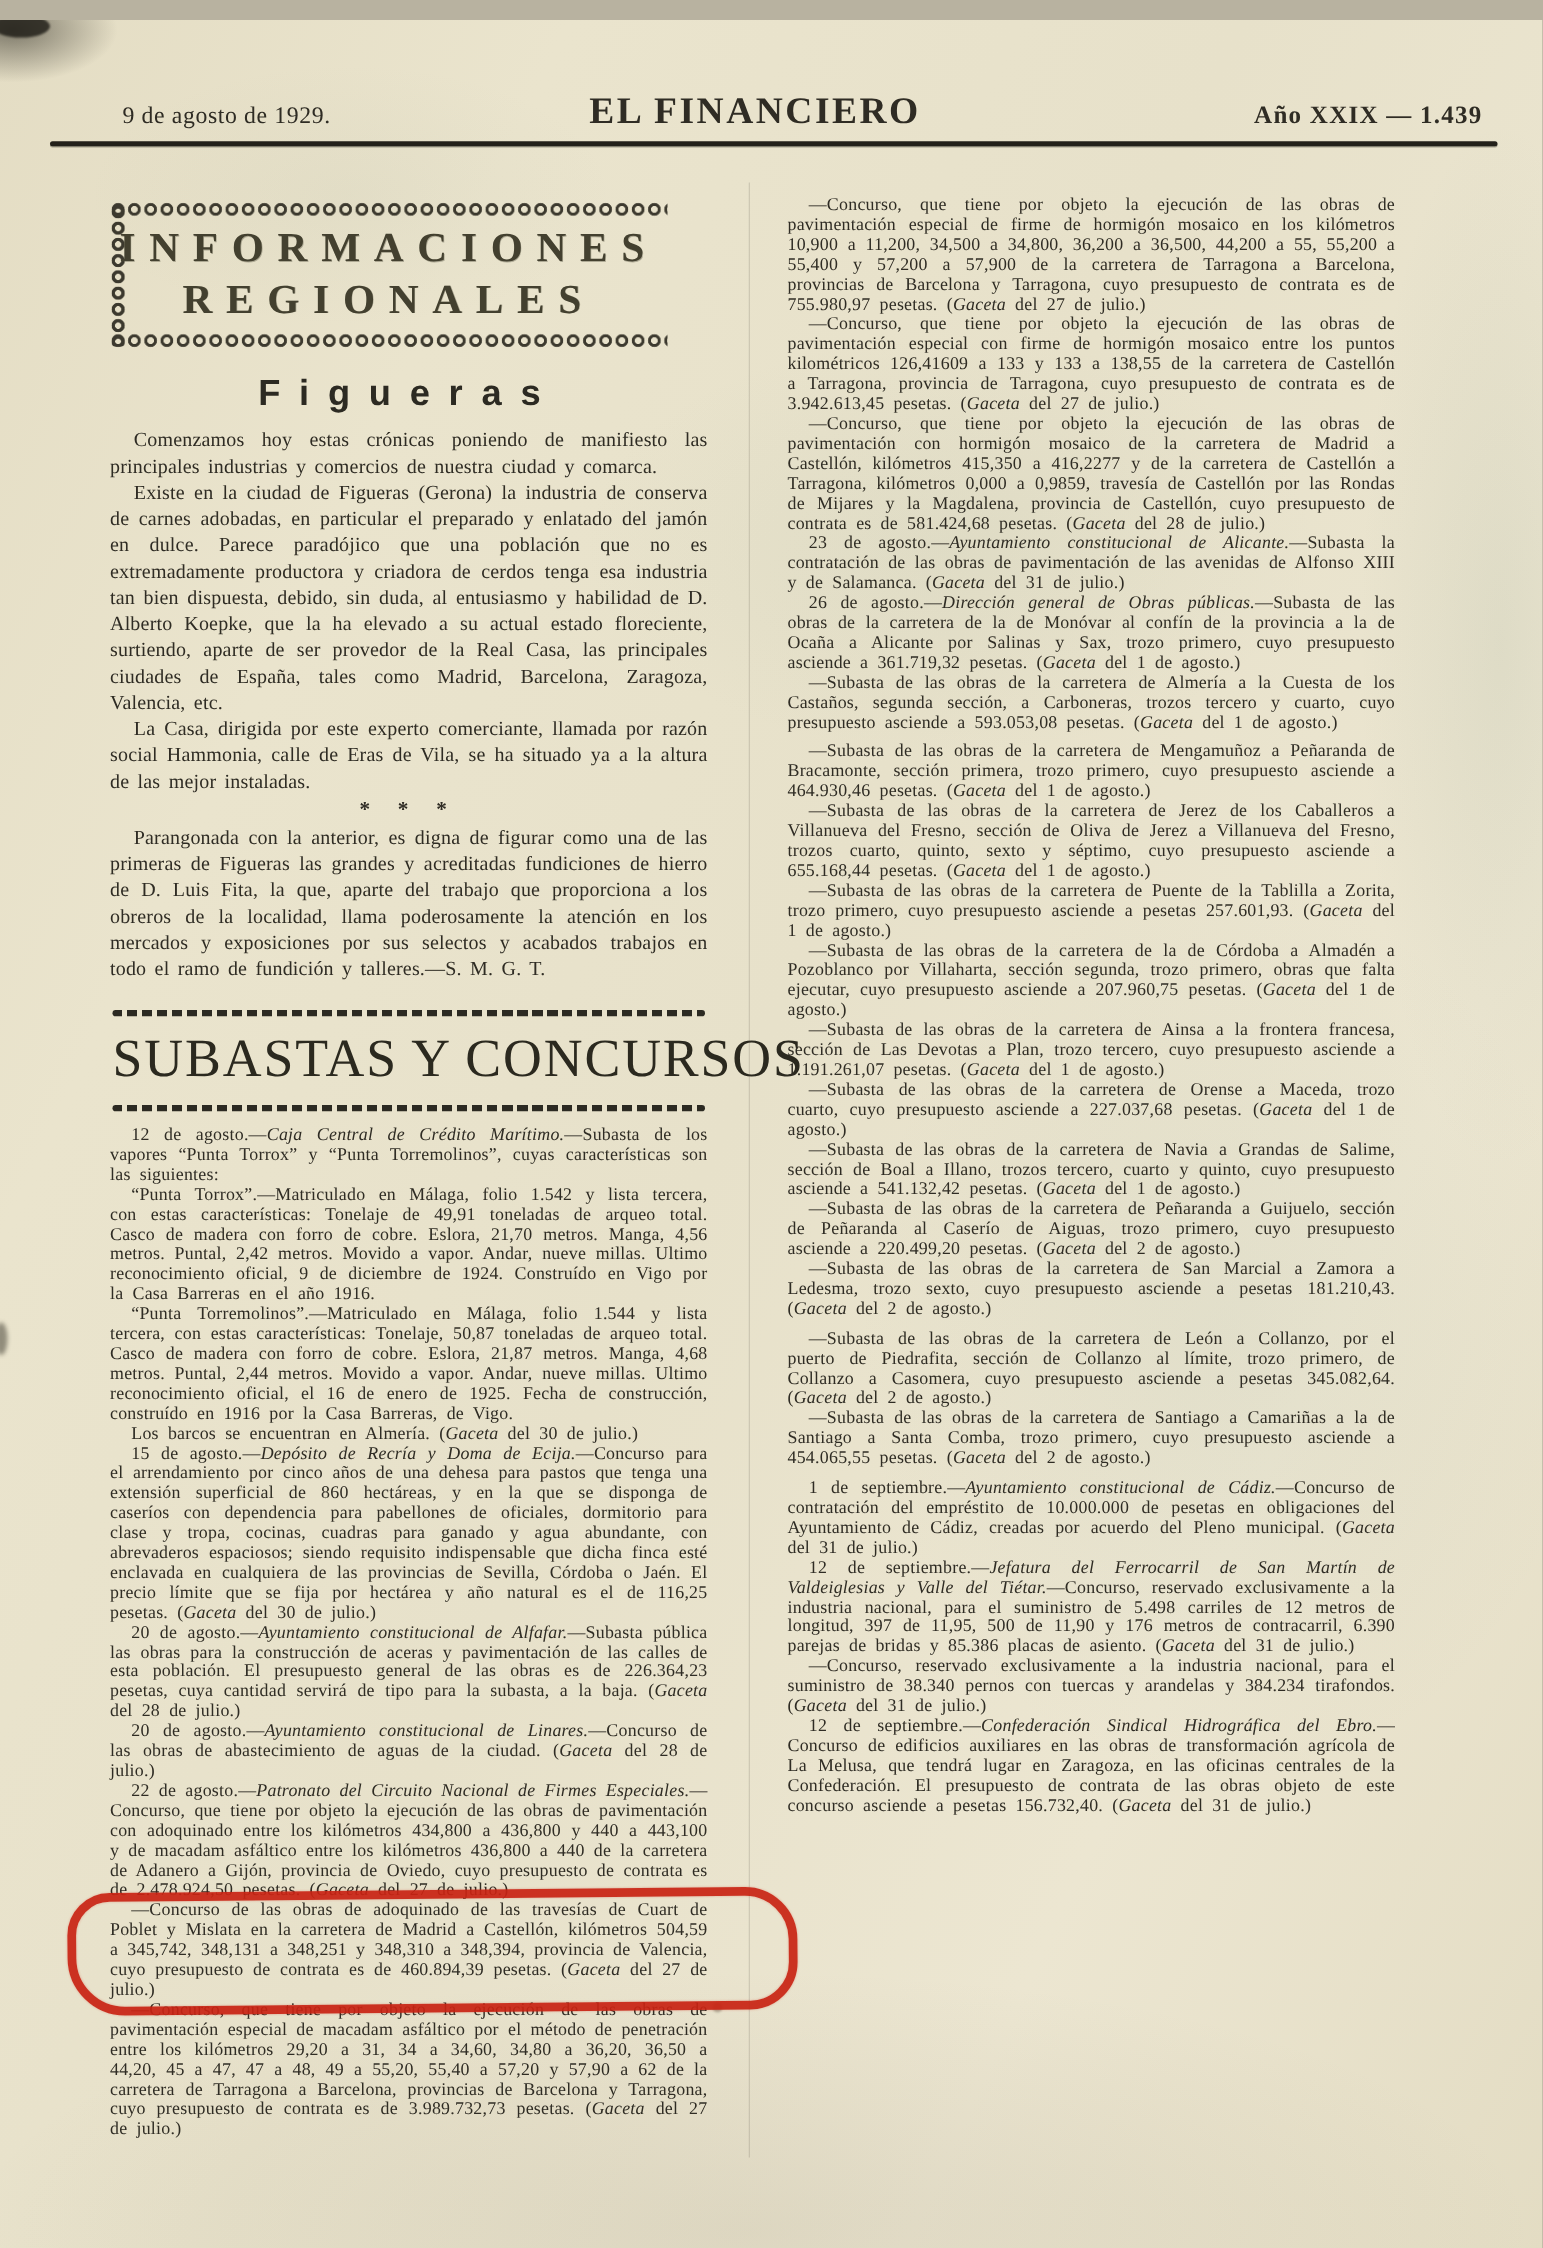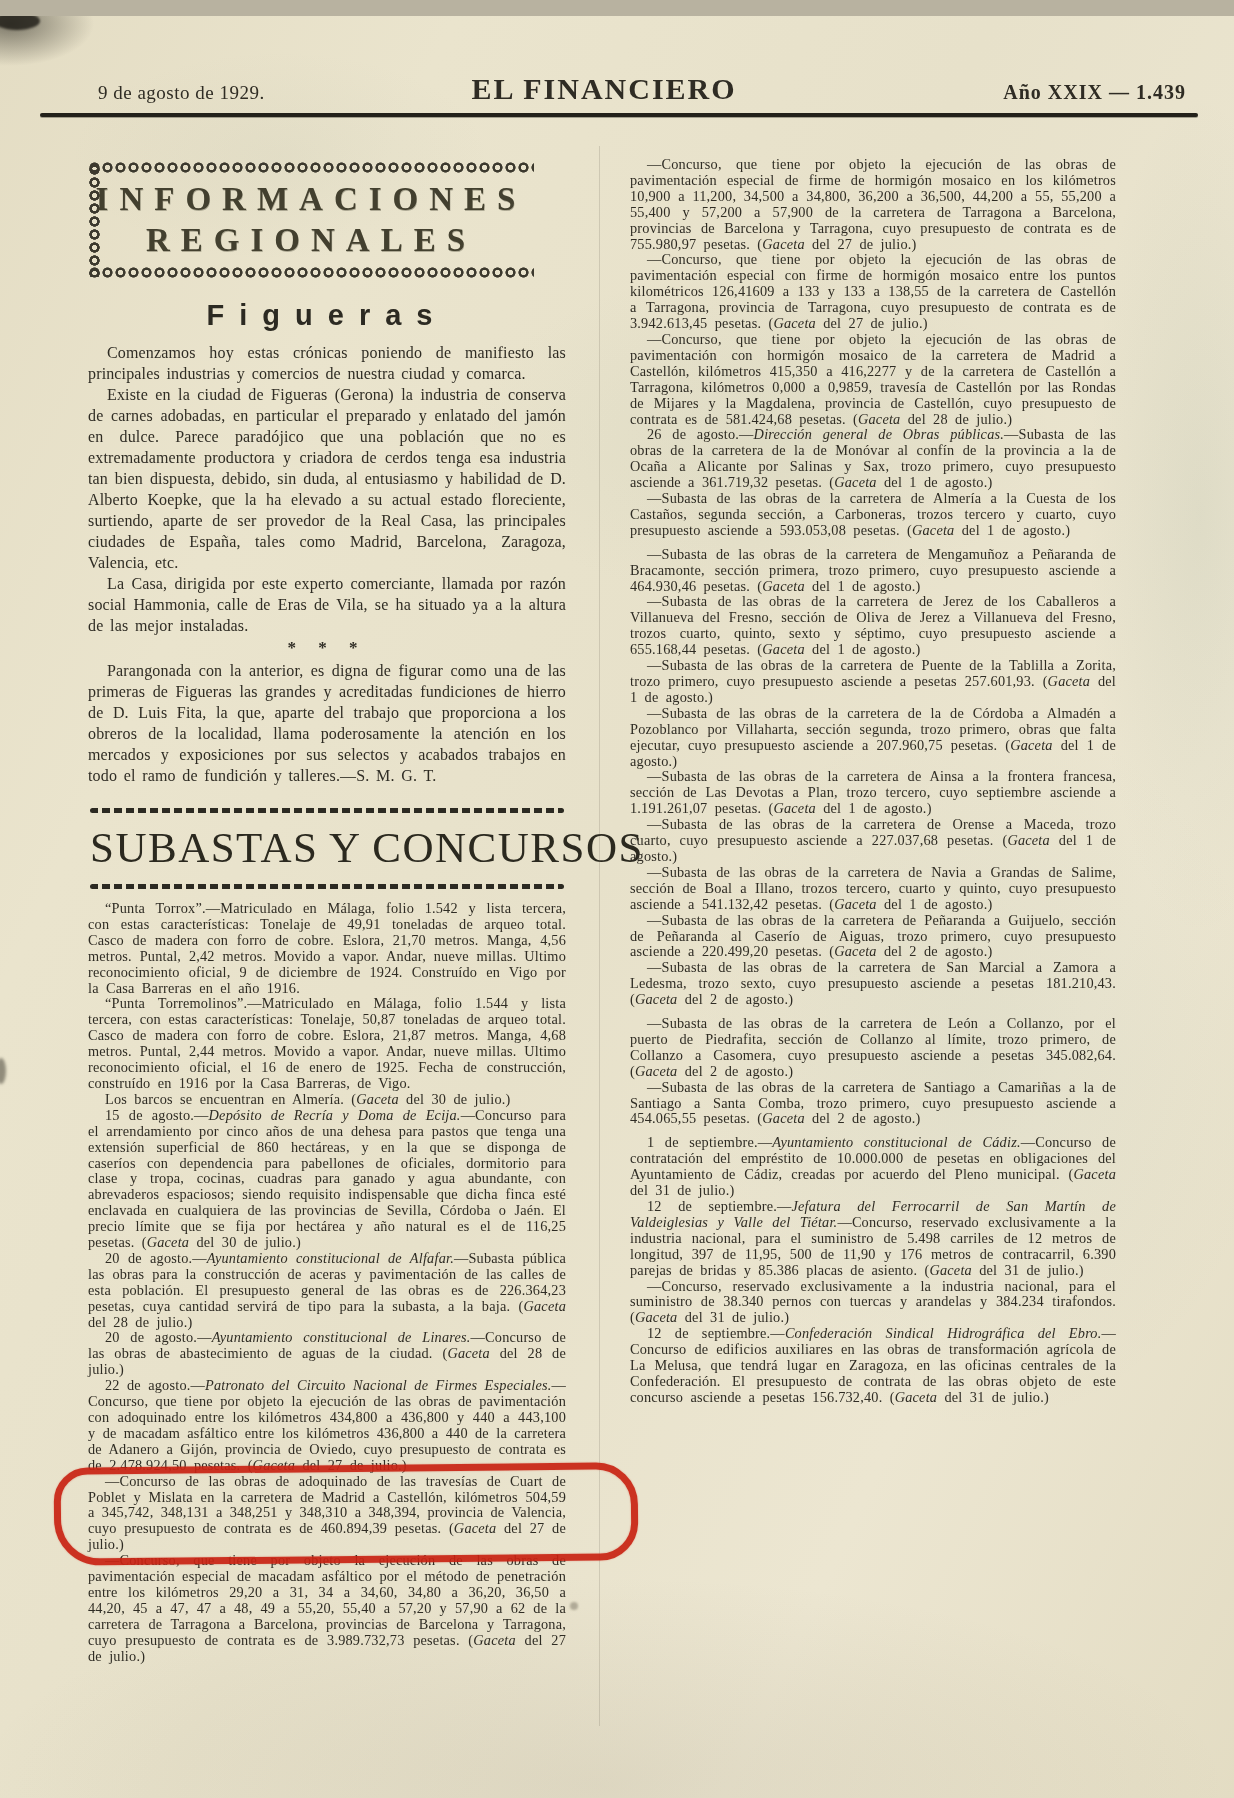--- a/index.html
+++ b/index.html
@@ -140,43 +140,45 @@
           <p><span>Parangonada con la anterior, es digna de figurar como una de las primeras de Figueras las grandes y acreditadas fundiciones de hierro de D. Luis Fita, la que, aparte del trabajo que proporciona a los obreros de la localidad, llama poderosamente la atención en los mercados y exposiciones por sus selectos y acabados trabajos en todo el ramo de fundición y talleres.—S. M. G. T.</span></p>
         </div>
 
       <div class="subastas-block">
         <div class="bead-rule"></div>
         <div class="subastas-title">SUBASTAS Y CONCURSOS</div>
         <div class="bead-rule"></div>
       </div>
 
       <div class="notices">
+          <p><span>12 de agosto.—</span><i>Caja Central de Crédito Marítimo.</i><span>—Subasta de los vapores “Punta Torrox” y “Punta Torremolinos”, cuyas características son las siguientes:</span></p>
           <p><span>“Punta Torrox”.—Matriculado en Málaga, folio 1.542 y lista tercera, con estas características: Tonelaje de 49,91 toneladas de arqueo total. Casco de madera con forro de cobre. Eslora, 21,70 metros. Manga, 4,56 metros. Puntal, 2,42 metros. Movido a vapor. Andar, nueve millas. Ultimo reconocimiento oficial, 9 de diciembre de 1924. Construído en Vigo por la Casa Barreras en el año 1916.</span></p>
           <p><span>“Punta Torremolinos”.—Matriculado en Málaga, folio 1.544 y lista tercera, con estas características: Tonelaje, 50,87 toneladas de arqueo total. Casco de madera con forro de cobre. Eslora, 21,87 metros. Manga, 4,68 metros. Puntal, 2,44 metros. Movido a vapor. Andar, nueve millas. Ultimo reconocimiento oficial, el 16 de enero de 1925. Fecha de construcción, construído en 1916 por la Casa Barreras, de Vigo.</span></p>
           <p><span>Los barcos se encuentran en Almería. (</span><i>Gaceta</i><span> del 30 de julio.)</span></p>
           <p><span>15 de agosto.—</span><i>Depósito de Recría y Doma de Ecija.</i><span>—Concurso para el arrendamiento por cinco años de una dehesa para pastos que tenga una extensión superficial de 860 hectáreas, y en la que se disponga de caseríos con dependencia para pabellones de oficiales, dormitorio para clase y tropa, cocinas, cuadras para ganado y agua abundante, con abrevaderos espaciosos; siendo requisito indispensable que dicha finca esté enclavada en cualquiera de las provincias de Sevilla, Córdoba o Jaén. El precio límite que se fija por hectárea y año natural es el de 116,25 pesetas. (</span><i>Gaceta</i><span> del 30 de julio.)</span></p>
           <p><span>20 de agosto.—</span><i>Ayuntamiento constitucional de Alfafar.</i><span>—Subasta pública las obras para la construcción de aceras y pavimentación de las calles de esta población. El presupuesto general de las obras es de 226.364,23 pesetas, cuya cantidad servirá de tipo para la subasta, a la baja. (</span><i>Gaceta</i><span> del 28 de julio.)</span></p>
           <p><span>20 de agosto.—</span><i>Ayuntamiento constitucional de Linares.</i><span>—Concurso de las obras de abastecimiento de aguas de la ciudad. (</span><i>Gaceta</i><span> del 28 de julio.)</span></p>
           <p><span>22 de agosto.—</span><i>Patronato del Circuito Nacional de Firmes Especiales.</i><span>—Concurso, que tiene por objeto la ejecución de las obras de pavimentación con adoquinado entre los kilómetros 434,800 a 436,800 y 440 a 443,100 y de macadam asfáltico entre los kilómetros 436,800 a 440 de la carretera de Adanero a Gijón, provincia de Oviedo, cuyo presupuesto de contrata es de 2.478.924,50 pesetas. (</span><i>Gaceta</i><span> del 27 de julio.)</span></p>
           <p class="circled"><span>—Concurso de las obras de adoquinado de las travesías de Cuart de Poblet y Mislata en la carretera de Madrid a Castellón, kilómetros 504,59 a 345,742, 348,131 a 348,251 y 348,310 a 348,394, provincia de Valencia, cuyo presupuesto de contrata es de 460.894,39 pesetas. (</span><i>Gaceta</i><span> del 27 de julio.)</span><span class="red-ring"></span></p>
           <p><span>—Concurso, que tiene por objeto la ejecución de las obras de pavimentación especial de macadam asfáltico por el método de penetración entre los kilómetros 29,20 a 31, 34 a 34,60, 34,80 a 36,20, 36,50 a 44,20, 45 a 47, 47 a 48, 49 a 55,20, 55,40 a 57,20 y 57,90 a 62 de la carretera de Tarragona a Barcelona, provincias de Barcelona y Tarragona, cuyo presupuesto de contrata es de 3.989.732,73 pesetas. (</span><i>Gaceta</i><span> del 27 de julio.)</span></p>
         </div>
     </div>
 
     <div class="col-right notices">
         <p><span>—Concurso, que tiene por objeto la ejecución de las obras de pavimentación especial de firme de hormigón mosaico en los kilómetros 10,900 a 11,200, 34,500 a 34,800, 36,200 a 36,500, 44,200 a 55, 55,200 a 55,400 y 57,200 a 57,900 de la carretera de Tarragona a Barcelona, provincias de Barcelona y Tarragona, cuyo presupuesto de contrata es de 755.980,97 pesetas. (</span><i>Gaceta</i><span> del 27 de julio.)</span></p>
         <p><span>—Concurso, que tiene por objeto la ejecución de las obras de pavimentación especial con firme de hormigón mosaico entre los puntos kilométricos 126,41609 a 133 y 133 a 138,55 de la carretera de Castellón a Tarragona, provincia de Tarragona, cuyo presupuesto de contrata es de 3.942.613,45 pesetas. (</span><i>Gaceta</i><span> del 27 de julio.)</span></p>
         <p><span>—Concurso, que tiene por objeto la ejecución de las obras de pavimentación con hormigón mosaico de la carretera de Madrid a Castellón, kilómetros 415,350 a 416,2277 y de la carretera de Castellón a Tarragona, kilómetros 0,000 a 0,9859, travesía de Castellón por las Rondas de Mijares y la Magdalena, provincia de Castellón, cuyo presupuesto de contrata es de 581.424,68 pesetas. (</span><i>Gaceta</i><span> del 28 de julio.)</span></p>
+        <p><span>23 de agosto.—</span><i>Ayuntamiento constitucional de Alicante.</i><span>—Subasta la contratación de las obras de pavimentación de las avenidas de Alfonso XIII y de Salamanca. (</span><i>Gaceta</i><span> del 31 de julio.)</span></p>
         <p><span>26 de agosto.—</span><i>Dirección general de Obras públicas.</i><span>—Subasta de las obras de la carretera de la de Monóvar al confín de la provincia a la de Ocaña a Alicante por Salinas y Sax, trozo primero, cuyo presupuesto asciende a 361.719,32 pesetas. (</span><i>Gaceta</i><span> del 1 de agosto.)</span></p>
         <p><span>—Subasta de las obras de la carretera de Almería a la Cuesta de los Castaños, segunda sección, a Carboneras, trozos tercero y cuarto, cuyo presupuesto asciende a 593.053,08 pesetas. (</span><i>Gaceta</i><span> del 1 de agosto.)</span></p>
         <p class="gap"><span>—Subasta de las obras de la carretera de Mengamuñoz a Peñaranda de Bracamonte, sección primera, trozo primero, cuyo presupuesto asciende a 464.930,46 pesetas. (</span><i>Gaceta</i><span> del 1 de agosto.)</span></p>
         <p><span>—Subasta de las obras de la carretera de Jerez de los Caballeros a Villanueva del Fresno, sección de Oliva de Jerez a Villanueva del Fresno, trozos cuarto, quinto, sexto y séptimo, cuyo presupuesto asciende a 655.168,44 pesetas. (</span><i>Gaceta</i><span> del 1 de agosto.)</span></p>
         <p><span>—Subasta de las obras de la carretera de Puente de la Tablilla a Zorita, trozo primero, cuyo presupuesto asciende a pesetas 257.601,93. (</span><i>Gaceta</i><span> del 1 de agosto.)</span></p>
         <p><span>—Subasta de las obras de la carretera de la de Córdoba a Almadén a Pozoblanco por Villaharta, sección segunda, trozo primero, obras que falta ejecutar, cuyo presupuesto asciende a 207.960,75 pesetas. (</span><i>Gaceta</i><span> del 1 de agosto.)</span></p>
-        <p><span>—Subasta de las obras de la carretera de Ainsa a la frontera francesa, sección de Las Devotas a Plan, trozo tercero, cuyo septiembre asciende a 1.191.261,07 pesetas. (</span><i>Gaceta</i><span> del 1 de agosto.)</span></p>
+        <p><span>—Subasta de las obras de la carretera de Ainsa a la frontera francesa, sección de Las Devotas a Plan, trozo tercero, cuyo presupuesto asciende a 1.191.261,07 pesetas. (</span><i>Gaceta</i><span> del 1 de agosto.)</span></p>
         <p><span>—Subasta de las obras de la carretera de Orense a Maceda, trozo cuarto, cuyo presupuesto asciende a 227.037,68 pesetas. (</span><i>Gaceta</i><span> del 1 de agosto.)</span></p>
         <p><span>—Subasta de las obras de la carretera de Navia a Grandas de Salime, sección de Boal a Illano, trozos tercero, cuarto y quinto, cuyo presupuesto asciende a 541.132,42 pesetas. (</span><i>Gaceta</i><span> del 1 de agosto.)</span></p>
         <p><span>—Subasta de las obras de la carretera de Peñaranda a Guijuelo, sección de Peñaranda al Caserío de Aiguas, trozo primero, cuyo presupuesto asciende a 220.499,20 pesetas. (</span><i>Gaceta</i><span> del 2 de agosto.)</span></p>
         <p><span>—Subasta de las obras de la carretera de San Marcial a Zamora a Ledesma, trozo sexto, cuyo presupuesto asciende a pesetas 181.210,43. (</span><i>Gaceta</i><span> del 2 de agosto.)</span></p>
         <p class="gap"><span>—Subasta de las obras de la carretera de León a Collanzo, por el puerto de Piedrafita, sección de Collanzo al límite, trozo primero, de Collanzo a Casomera, cuyo presupuesto asciende a pesetas 345.082,64. (</span><i>Gaceta</i><span> del 2 de agosto.)</span></p>
         <p><span>—Subasta de las obras de la carretera de Santiago a Camariñas a la de Santiago a Santa Comba, trozo primero, cuyo presupuesto asciende a 454.065,55 pesetas. (</span><i>Gaceta</i><span> del 2 de agosto.)</span></p>
         <p class="gap"><span>1 de septiembre.—</span><i>Ayuntamiento constitucional de Cádiz.</i><span>—Concurso de contratación del empréstito de 10.000.000 de pesetas en obligaciones del Ayuntamiento de Cádiz, creadas por acuerdo del Pleno municipal. (</span><i>Gaceta</i><span> del 31 de julio.)</span></p>
         <p><span>12 de septiembre.—</span><i>Jefatura del Ferrocarril de San Martín de Valdeiglesias y Valle del Tiétar.</i><span>—Concurso, reservado exclusivamente a la industria nacional, para el suministro de 5.498 carriles de 12 metros de longitud, 397 de 11,95, 500 de 11,90 y 176 metros de contracarril, 6.390 parejas de bridas y 85.386 placas de asiento. (</span><i>Gaceta</i><span> del 31 de julio.)</span></p>
         <p><span>—Concurso, reservado exclusivamente a la industria nacional, para el suministro de 38.340 pernos con tuercas y arandelas y 384.234 tirafondos. (</span><i>Gaceta</i><span> del 31 de julio.)</span></p>
         <p><span>12 de septiembre.—</span><i>Confederación Sindical Hidrográfica del Ebro.</i><span>—Concurso de edificios auxiliares en las obras de transformación agrícola de La Melusa, que tendrá lugar en Zaragoza, en las oficinas centrales de la Confederación. El presupuesto de contrata de las obras objeto de este concurso asciende a pesetas 156.732,40. (</span><i>Gaceta</i><span> del 31 de julio.)</span></p>

